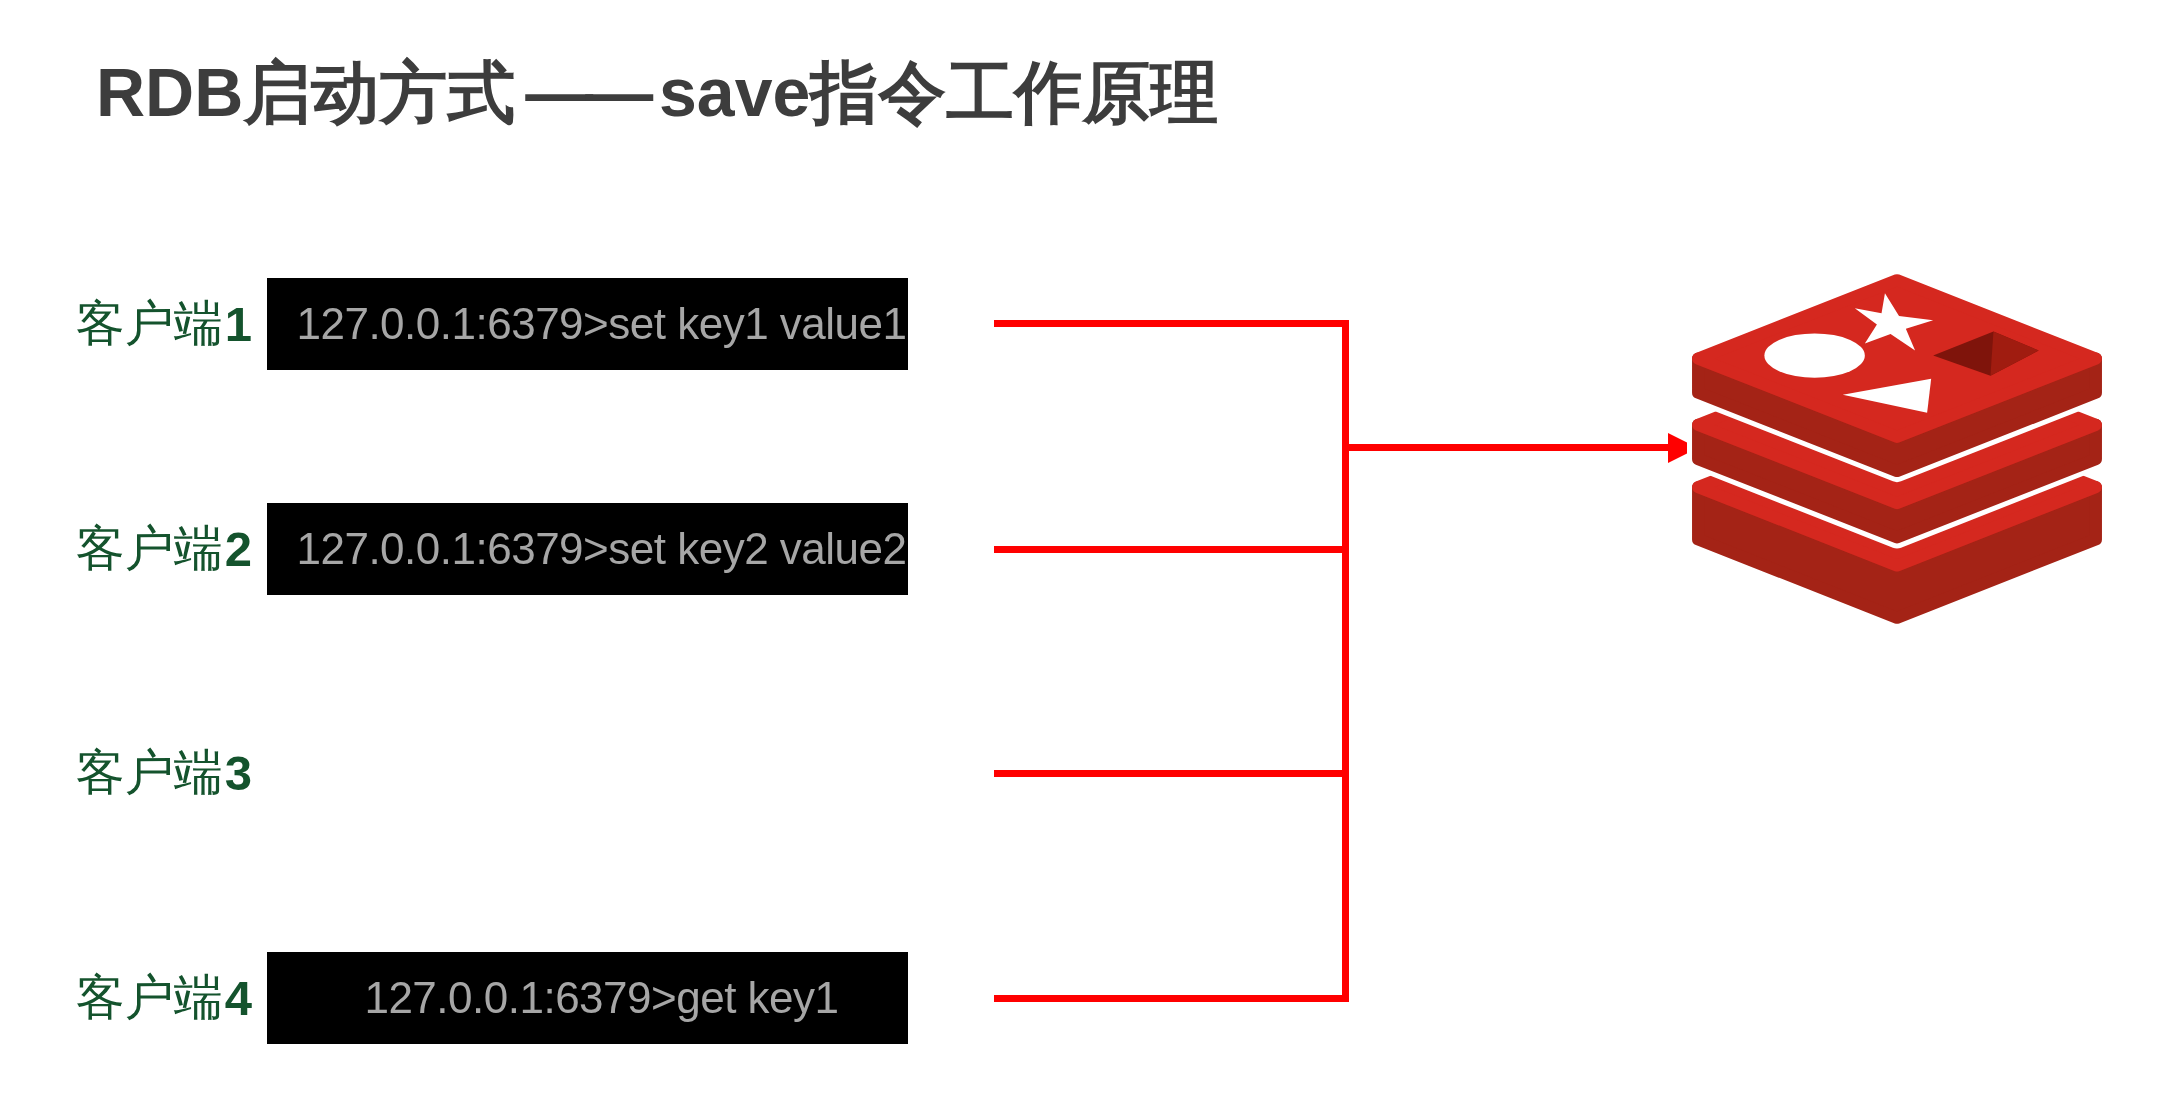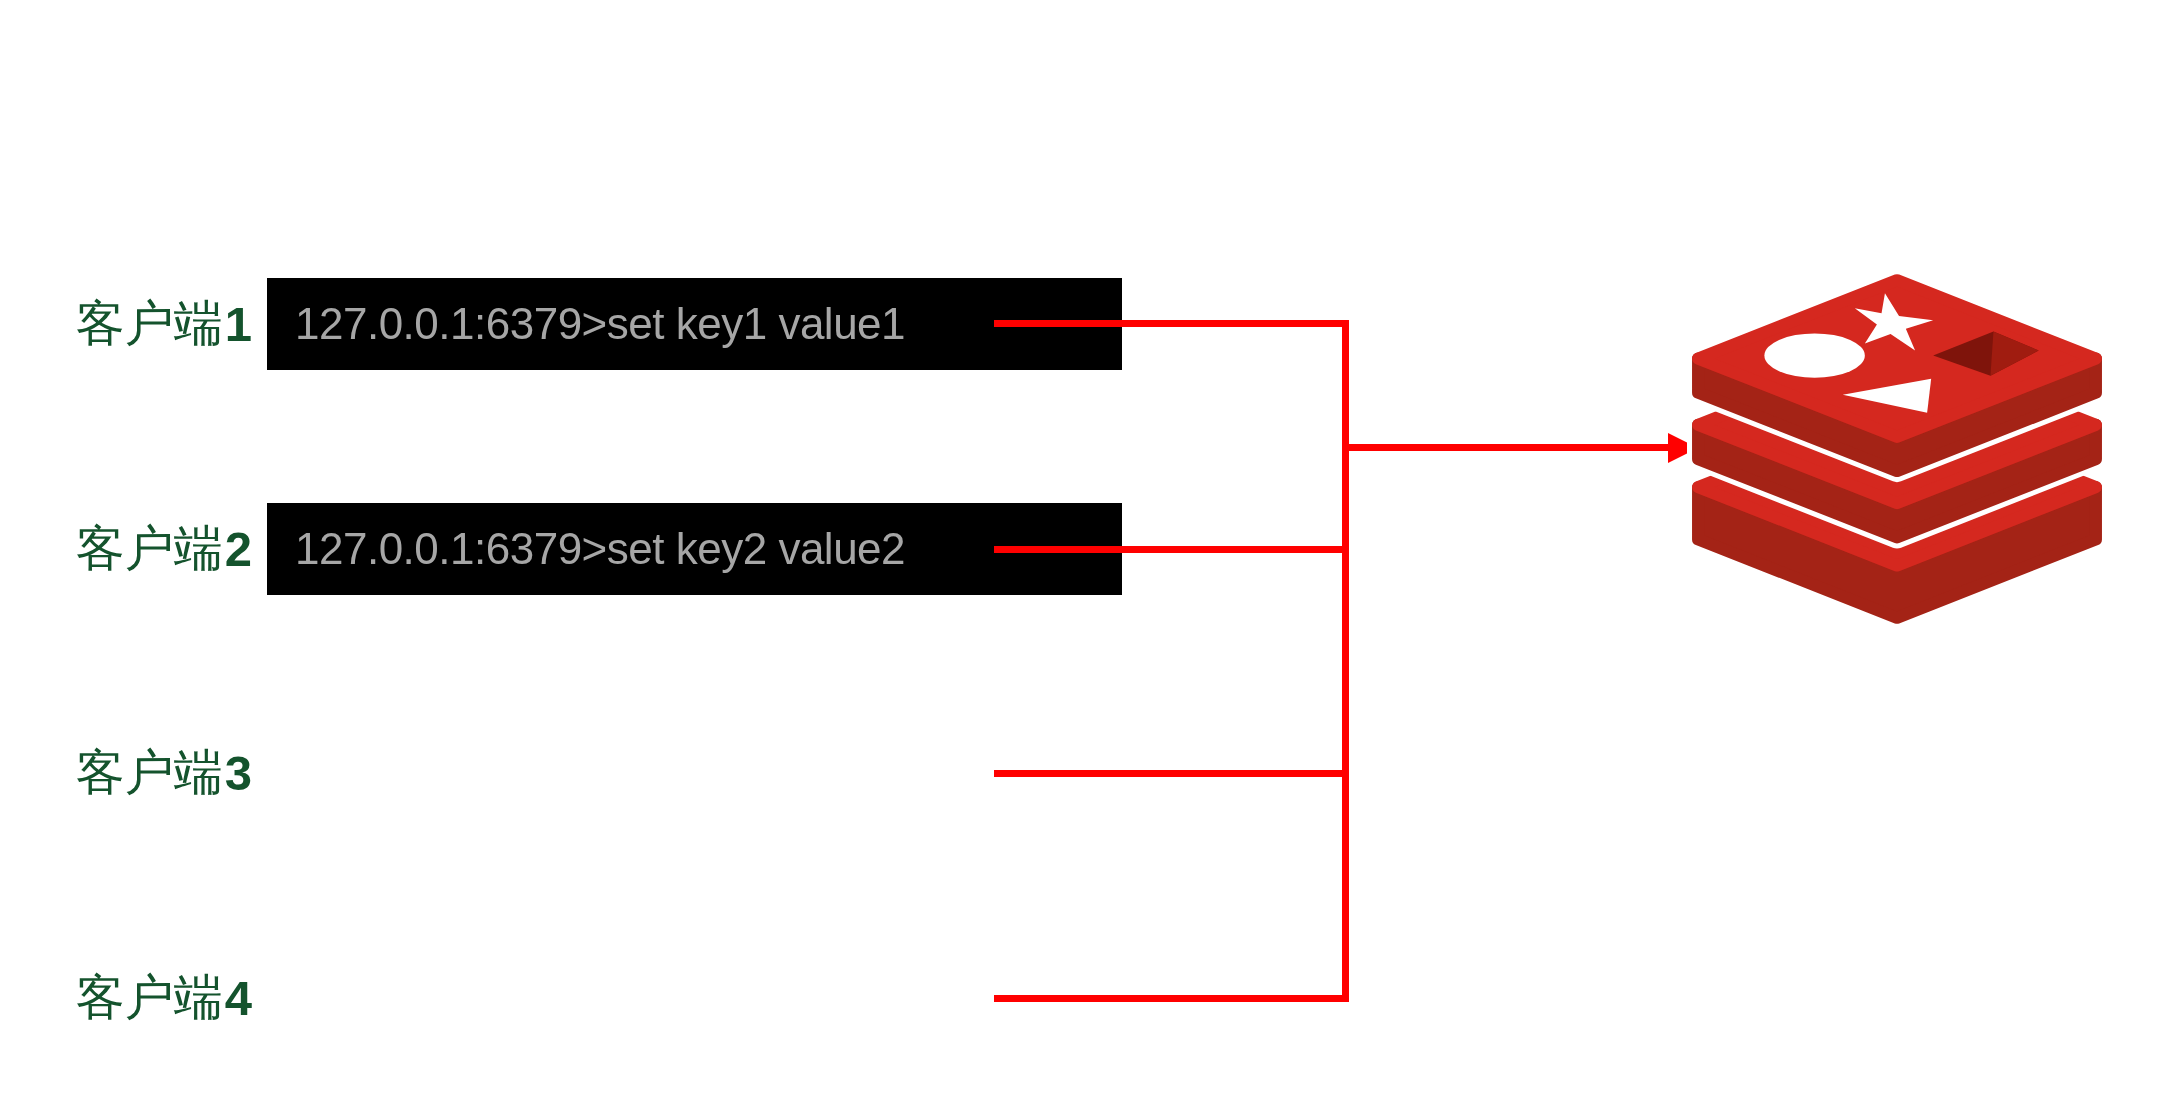--- a/index.html
+++ b/index.html
@@ -20,22 +20,22 @@
     position:absolute;left:40px;width:212px;height:92px;
     display:flex;align-items:center;justify-content:flex-end;
     color:#14532d;font-size:49px;white-space:nowrap;
     font-family:"Liberation Serif","DejaVu Serif",serif;
   }
   .row-label .num{
     font-family:"Liberation Sans","DejaVu Sans",sans-serif;
     font-weight:700;margin-left:2px;
   }
   .terminal{
-    position:absolute;left:267px;width:855px;height:92px;background:#000000;
-    display:flex;align-items:center;box-sizing:border-box;padding-left:28px;
+    position:absolute;left:267px;width:641px;height:92px;background:#000000;
+    display:flex;align-items:center;box-sizing:border-box;padding-left:28px;justify-content:center;
   }
   .terminal .cmd{
     color:#a6a6a6;font-size:44px;letter-spacing:-0.5px;white-space:nowrap;
     font-family:"Liberation Sans","DejaVu Sans",sans-serif;
   }
   .r1{top:278px;} .r2{top:503px;} .r3{top:727px;} .r4{top:952px;}
   
   .line{position:absolute;background:#ff0000;}
   .h-line{left:994px;width:355px;height:7px;}
   .hl1{top:320px;} .hl2{top:546px;} .hl3{top:770px;} .hl4{top:995px;}
@@ -47,20 +47,23 @@
     border-left:30px solid #ff0000;
   }
   
   .redis-logo{position:absolute;left:1684px;top:266px;width:426px;height:376px;}
 </style>
 </head>
 <body>
 
 <div class="stage">
 
+  <div class="title">
+    <span class="latin">RDB</span><span class="cjk">启动方式</span><span class="t-dash">——</span><span class="latin">save</span><span class="cjk">指令工作原理</span>
+  </div>
 
   <div class="row-label r1">
     <span>客户端</span>
       <span class="num">1</span>
   </div>
   <div class="terminal r1">
     <span class="cmd">127.0.0.1:6379&gt;set key1 value1</span>
   </div>
 
   <div class="row-label r2">
@@ -72,20 +75,23 @@
   </div>
 
   <div class="row-label r3">
     <span>客户端</span>
       <span class="num">3</span>
   </div>
 
   <div class="row-label r4">
     <span>客户端</span>
       <span class="num">4</span>
+  </div>
+  <div class="terminal r4">
+    <span class="cmd">127.0.0.1:6379&gt;get key1</span>
   </div>
 
   <div class="line h-line hl1"></div>
   <div class="line h-line hl2"></div>
   <div class="line h-line hl3"></div>
   <div class="line h-line hl4"></div>
   <div class="line v-line"></div>
   <div class="line arrow-shaft"></div>
   <div class="arrow-head"></div>
 

